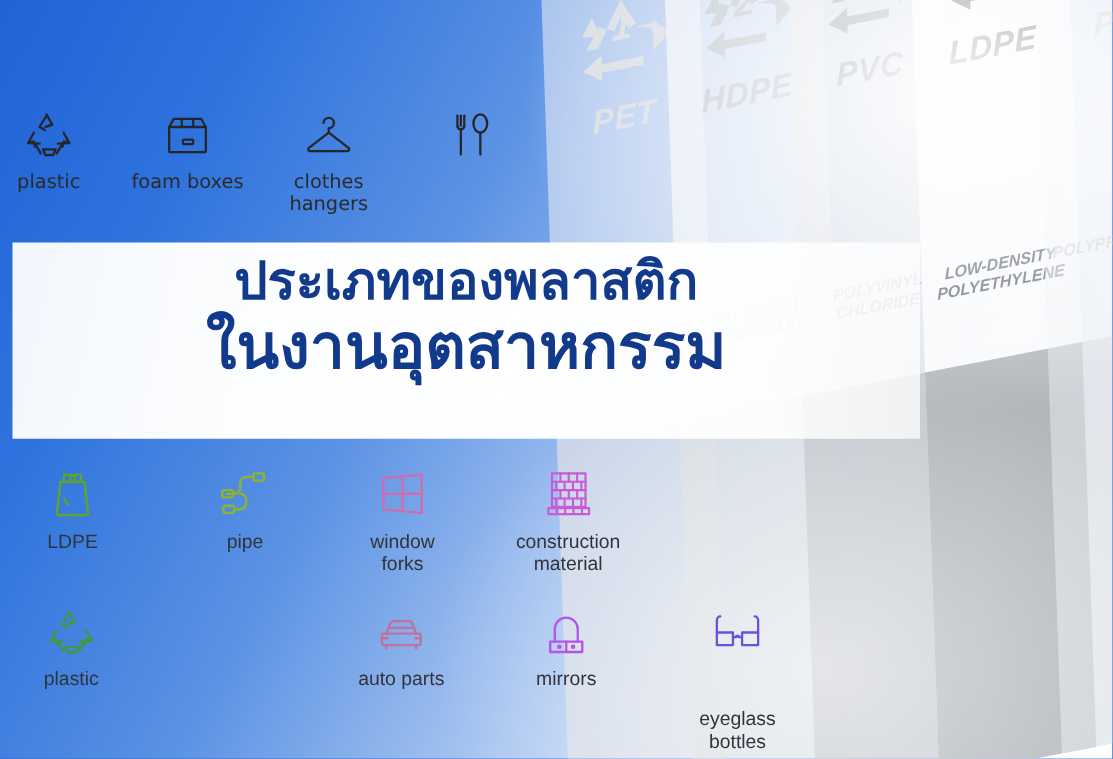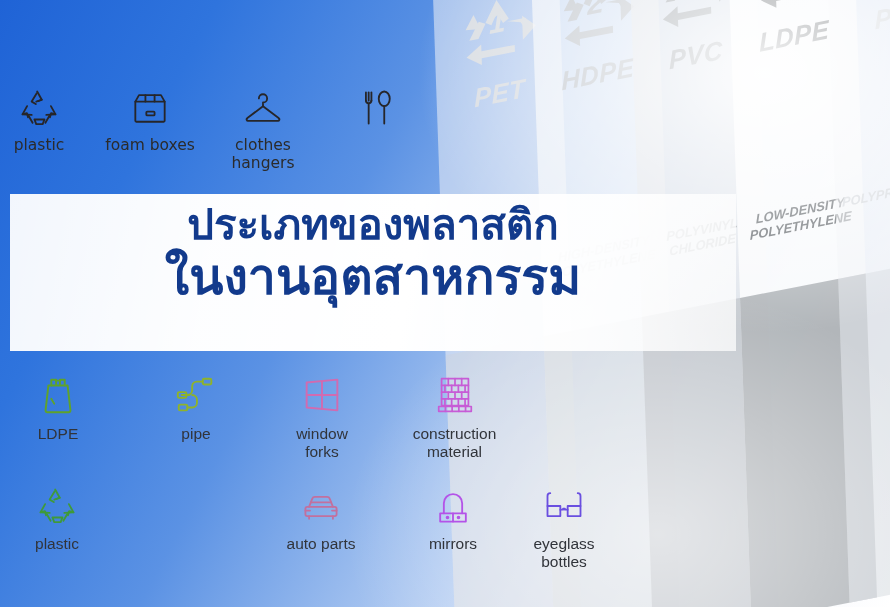--- a/index.html
+++ b/index.html
@@ -414,21 +414,21 @@
       <path d="M9 25 h30 a2 2 0 0 1 2 2 v6 a2 2 0 0 1 -2 2 H9 a2 2 0 0 1 -2 -2 v-6 a2 2 0 0 1 2 -2 z"></path>
       <path d="M7 29 h5"></path>
             <path d="M36 29 h5"></path>
       <path d="M11 35 v3"></path>
             <path d="M37 35 v3"></path>
       <path d="M13 20 h22"></path>
     </svg>
         </div>
         <div class="lbl">auto parts</div>
       </div>
-      <div class="cell" style="position: absolute; left: 510px; width: 108px;">
+      <div class="cell" style="position: absolute; left: 536px; width: 108px; gap: 32px;">
         <div class="glyph" style="height: 44px;">
           <svg viewBox="0 0 48 48" width="44" height="44" fill="none" stroke="#6a4fe0" stroke-width="2" stroke-linecap="round" stroke-linejoin="round">
       <path d="M9 10 a3 3 0 0 0 -3 3 v11"></path>
       <path d="M39 10 a3 3 0 0 1 3 3 v11"></path>
       <rect x="6" y="24" width="14" height="11"></rect>
       <rect x="28" y="24" width="14" height="11"></rect>
       <path d="M20 28 h3 v-1 h2 v1 h3"></path>
     </svg>
         </div>
         <div class="lbl">

